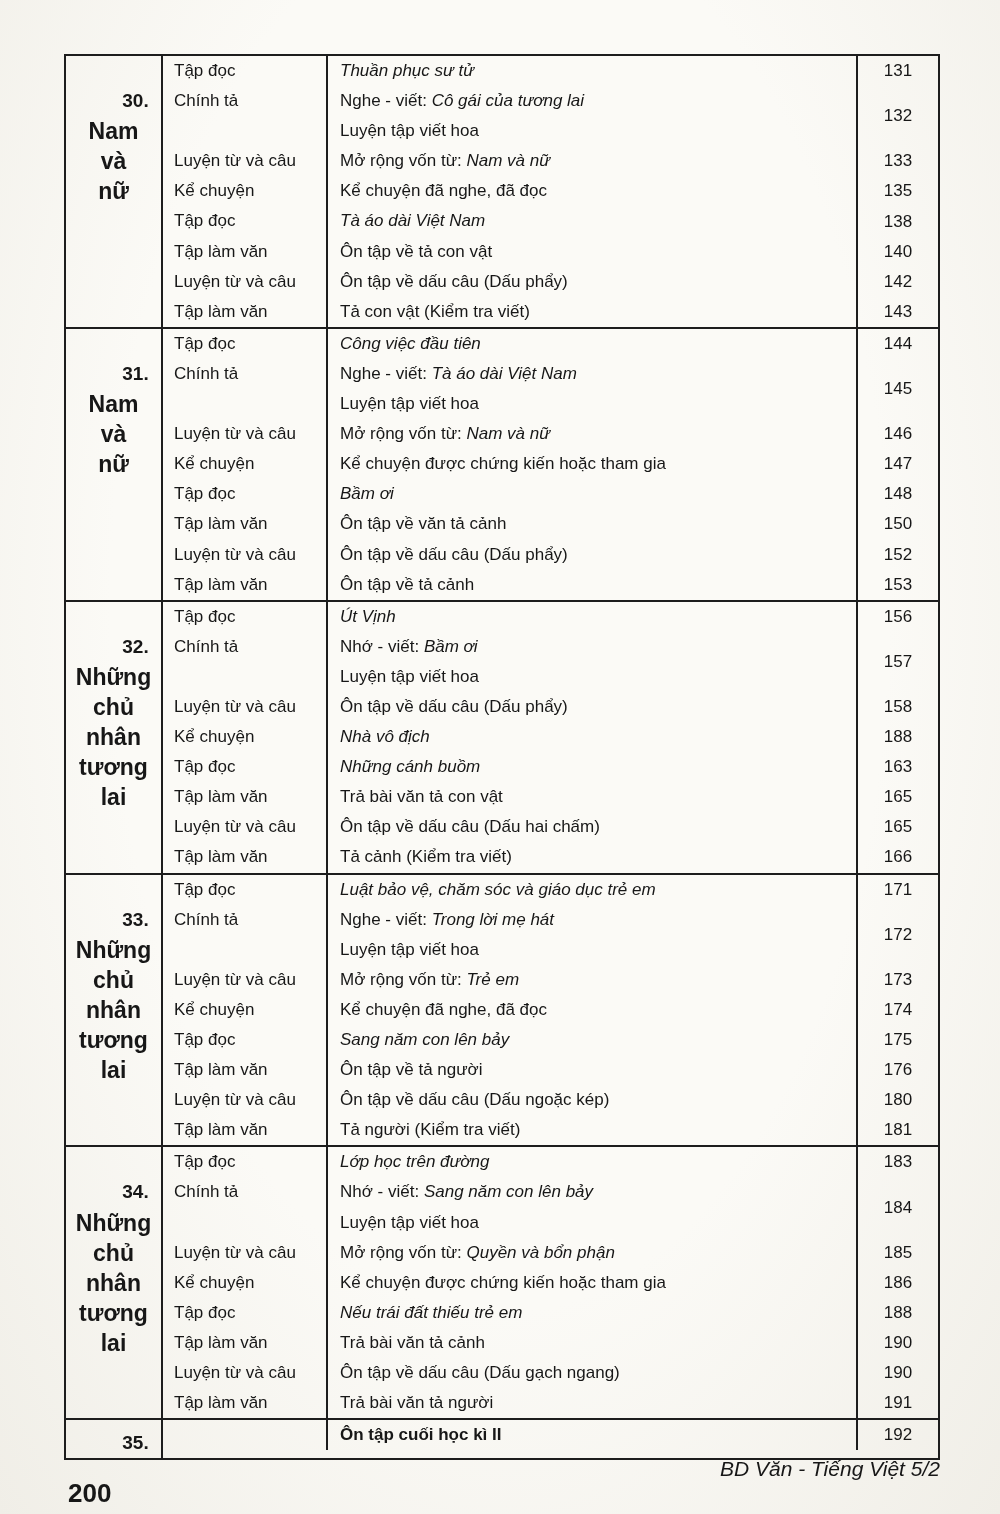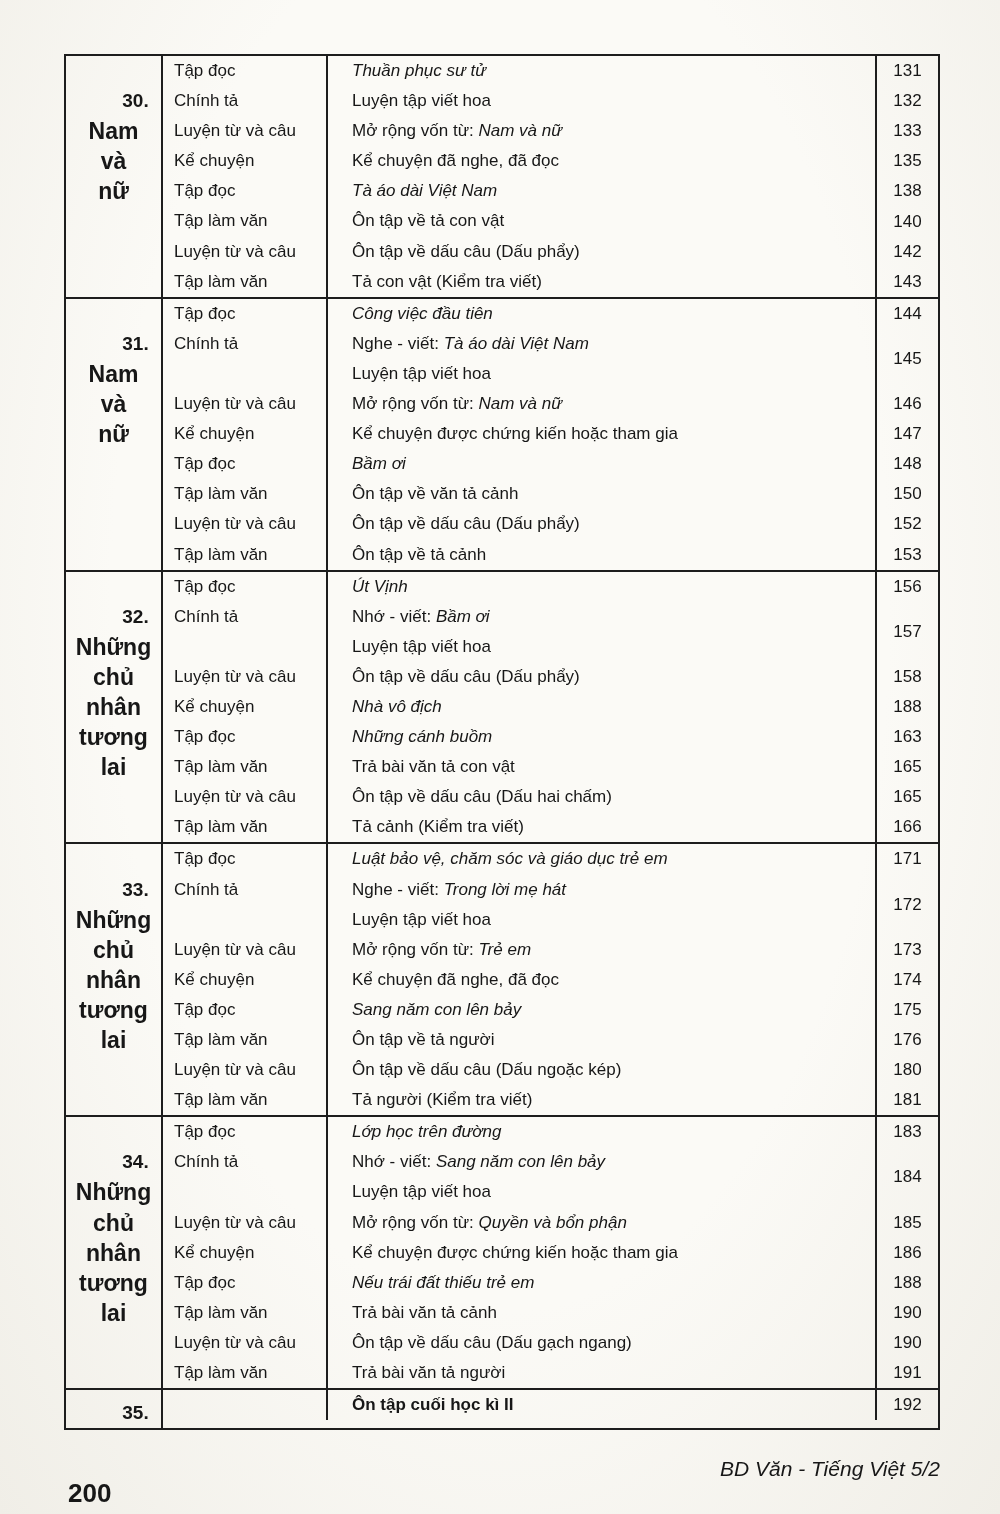--- a/index.html
+++ b/index.html
@@ -44,26 +44,26 @@
     padding-left: 11px;
     font-size: 17px;
     line-height: var(--lh);
     white-space: nowrap;
   }
   .col-title {
     flex: 1; min-width: 0;
     border-left: 2px solid #1d1d1d;
     border-right: 2px solid #1d1d1d;
     box-sizing: border-box;
-    padding-left: 24px;
+    padding-left: 12px;
     font-size: 17px;
   }
   .title-line { height: var(--lh); line-height: var(--lh); white-space: nowrap; overflow: hidden; }
   .col-page {
-    width: 61px; flex-shrink: 0;
+    width: 80px; flex-shrink: 0;
     display: flex; align-items: center; justify-content: center;
     font-size: 17px;
   }
   .it { font-style: italic; }
   .bd { font-weight: bold; }
   .footer-left {
     position: absolute; left: 68px; top: 1478px;
     font-size: 26px; font-weight: bold;
   }
   .footer-right {
@@ -87,20 +87,21 @@
           <div class="lesson-row">
             <div class="col-type">Tập đọc</div>
             <div class="col-title">
               <div class="title-line"><span class="it">Thuần phục sư tử</span></div>
             </div>
             <div class="col-page">131</div>
           </div>
           <div class="lesson-row">
             <div class="col-type">Chính tả</div>
             <div class="col-title">
+              <div class="title-line"><span>Nghe - viết: </span><span class="it">Cô gái của tương lai</span></div>
               <div class="title-line"><span>Luyện tập viết hoa</span></div>
             </div>
             <div class="col-page">132</div>
           </div>
           <div class="lesson-row">
             <div class="col-type">Luyện từ và câu</div>
             <div class="col-title">
               <div class="title-line"><span>Mở rộng vốn từ: </span><span class="it">Nam và nữ</span></div>
             </div>
             <div class="col-page">133</div>

